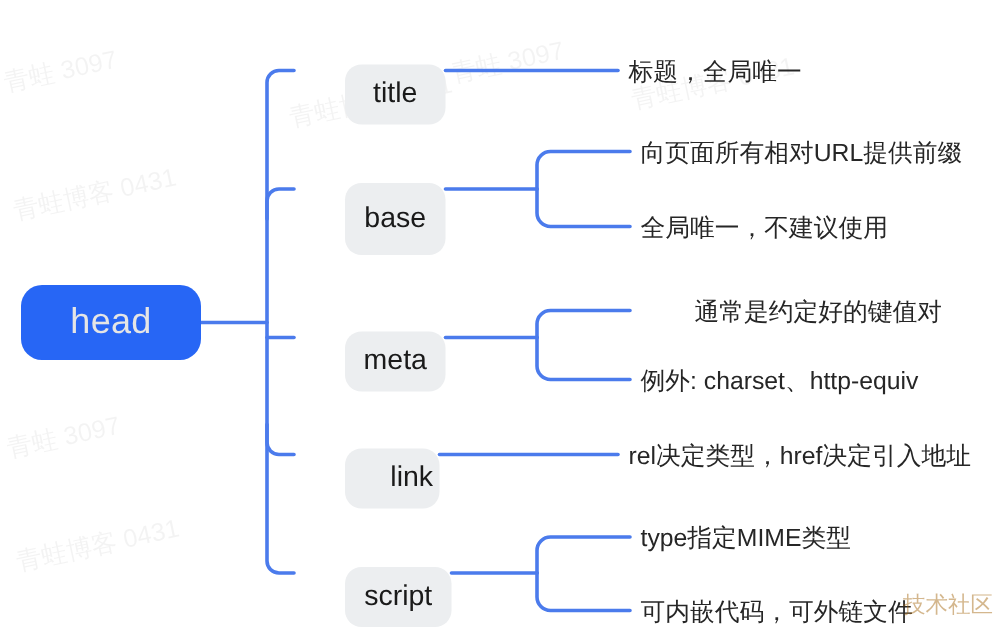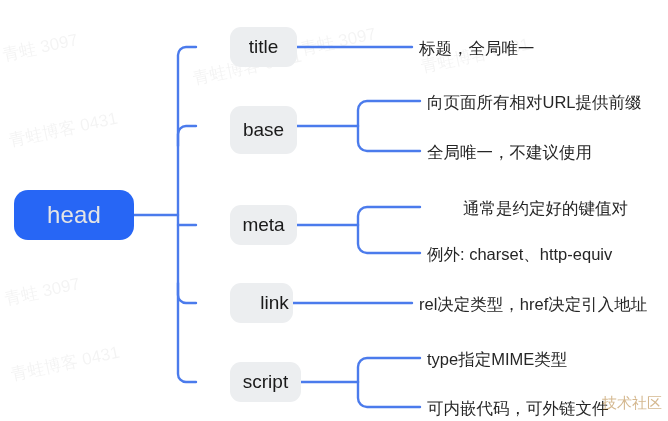--- a/index.html
+++ b/index.html
@@ -40,20 +40,21 @@
     color: #e5e5e5;
     border-radius: 14px;
     font-size: 24px;
     letter-spacing: 0.2px;
   }
   .node-branch {
     background: #eceef0;
     color: #1a1a1a;
     border-radius: 11px;
     font-size: 19px;
+    margin-top: 16px;
   }
   
   .leaf {
     position: absolute;
     color: #262626;
     font-size: 16.5px;
     white-space: nowrap;
     line-height: 1;
   }
   

